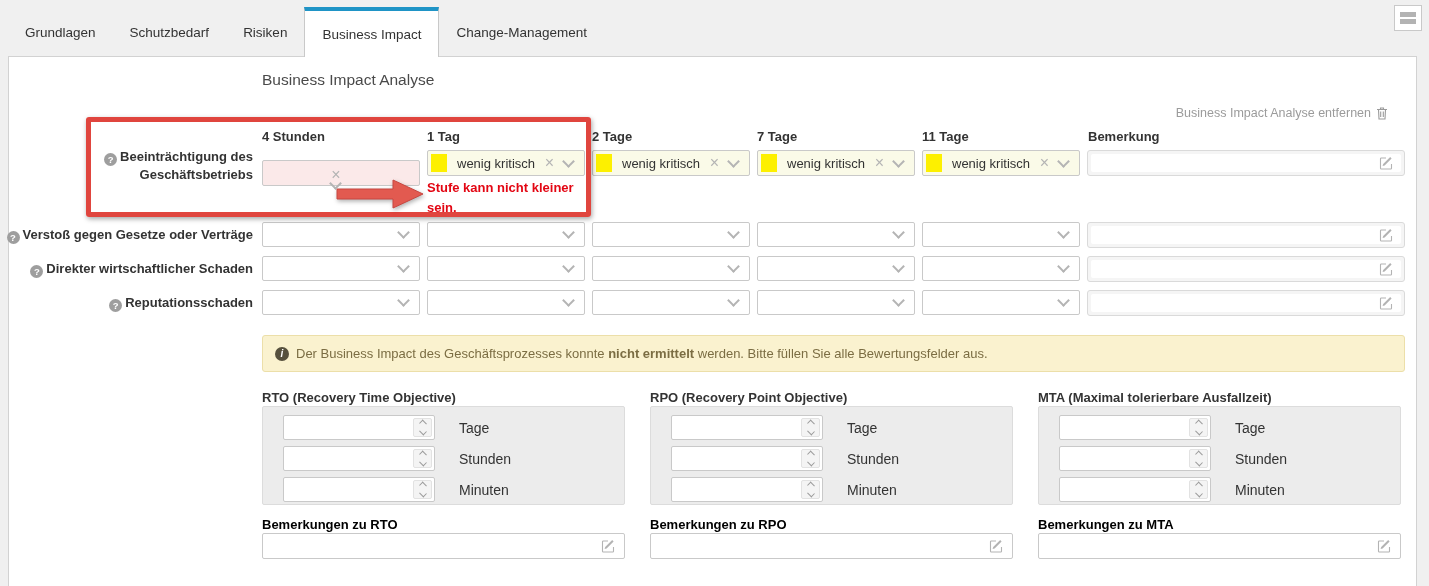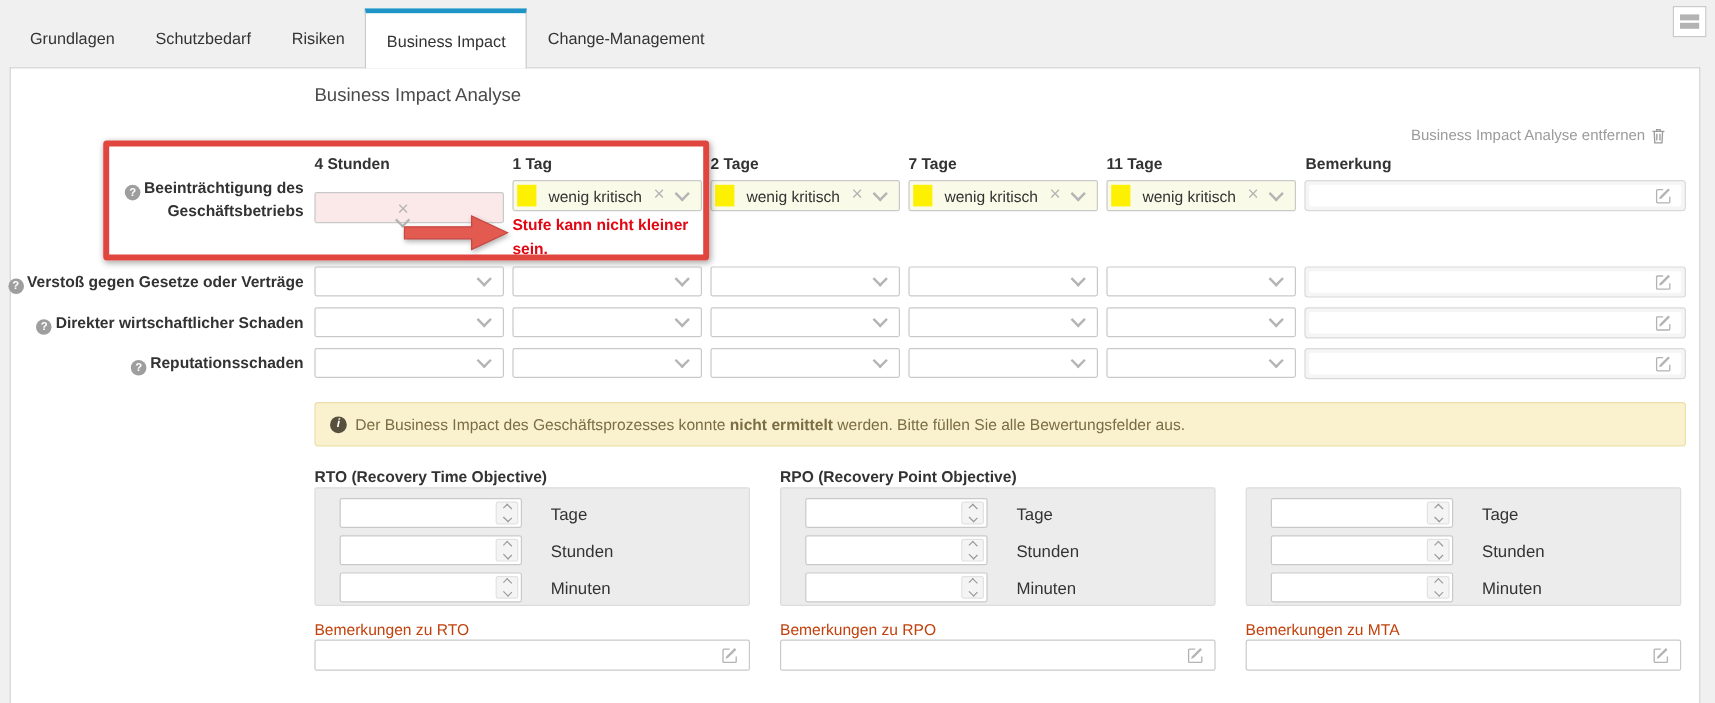--- a/index.html
+++ b/index.html
@@ -46,21 +46,21 @@
 
   
   .sect-head{top:390px;font-size:13px;font-weight:bold;color:#333;z-index:2;}
   .sect{position:absolute;top:406px;width:363px;height:99px;background:#ececec;border:1px solid #dcdcdc;border-radius:2px;box-sizing:border-box;z-index:2;}
   .num{position:absolute;left:20px;width:152px;height:25px;background:#fff;border:1px solid #c9c9c9;border-radius:2px;box-sizing:border-box;}
   .spin{position:absolute;right:2px;top:2px;bottom:2px;width:17px;background:#f4f4f4;border:1px solid #e2e2e2;border-radius:2px;display:flex;flex-direction:column;align-items:center;justify-content:center;gap:3px;cursor:pointer;}
   .mini{width:5px;height:5px;border-right:1.5px solid #9a9a9a;border-bottom:1.5px solid #9a9a9a;}
   .mini.up{transform:rotate(-135deg);margin-top:2px;}
   .mini.down{transform:rotate(45deg);margin-bottom:2px;}
   .num-label{position:absolute;left:196px;font-size:14px;color:#333;}
-  .rem-label{top:517px;font-size:13px;font-weight:normal;color:#c2410c;z-index:2;}
+  .rem-label{top:517px;font-size:13px;font-weight:bold;color:#000000;z-index:2;}
   .rem{position:absolute;top:533px;width:363px;height:26px;background:#fff;border:1px solid #c9c9c9;border-radius:2px;box-sizing:border-box;display:flex;align-items:center;justify-content:flex-end;padding-right:8px;z-index:2;}
 </style>
 </head>
 <body>
 
 <div class="screen">
 
   <div class="tabbar">
     <div class="tab">Grundlagen</div>
     <div class="tab">Schutzbedarf</div>
@@ -285,20 +285,21 @@
     <div class="num-label" style="top:75px">Minuten</div>
   </div>
   <div class="abs rem-label" style="left:650px">Bemerkungen zu RPO</div>
   <div class="rem" style="left:650px">
     <svg width="15" height="15" viewBox="0 0 15 15">
         <path d="M12.5 8v4.2a.8.8 0 0 1-.8.8H2.3a.8.8 0 0 1-.8-.8V2.8a.8.8 0 0 1 .8-.8H7" stroke="#b3b3b3" stroke-width="1.1" fill="none"></path>
         <path d="M5.6 9.4 12.6 2.4 11.2 1 4.2 8l-.6 2z" fill="#b3b3b3"></path>
       </svg>
   </div>
 
+  <div class="abs sect-head" style="left:1038px">MTA (Maximal tolerierbare Ausfallzeit)</div>
   <div class="sect" style="left:1038px">
     <div class="num" style="top:8px">
         <span class="spin">
           <span class="mini up"></span>
           <span class="mini down"></span>
         </span>
       </div>
     <div class="num-label" style="top:13px">Tage</div>
     <div class="num" style="top:39px">
         <span class="spin">

